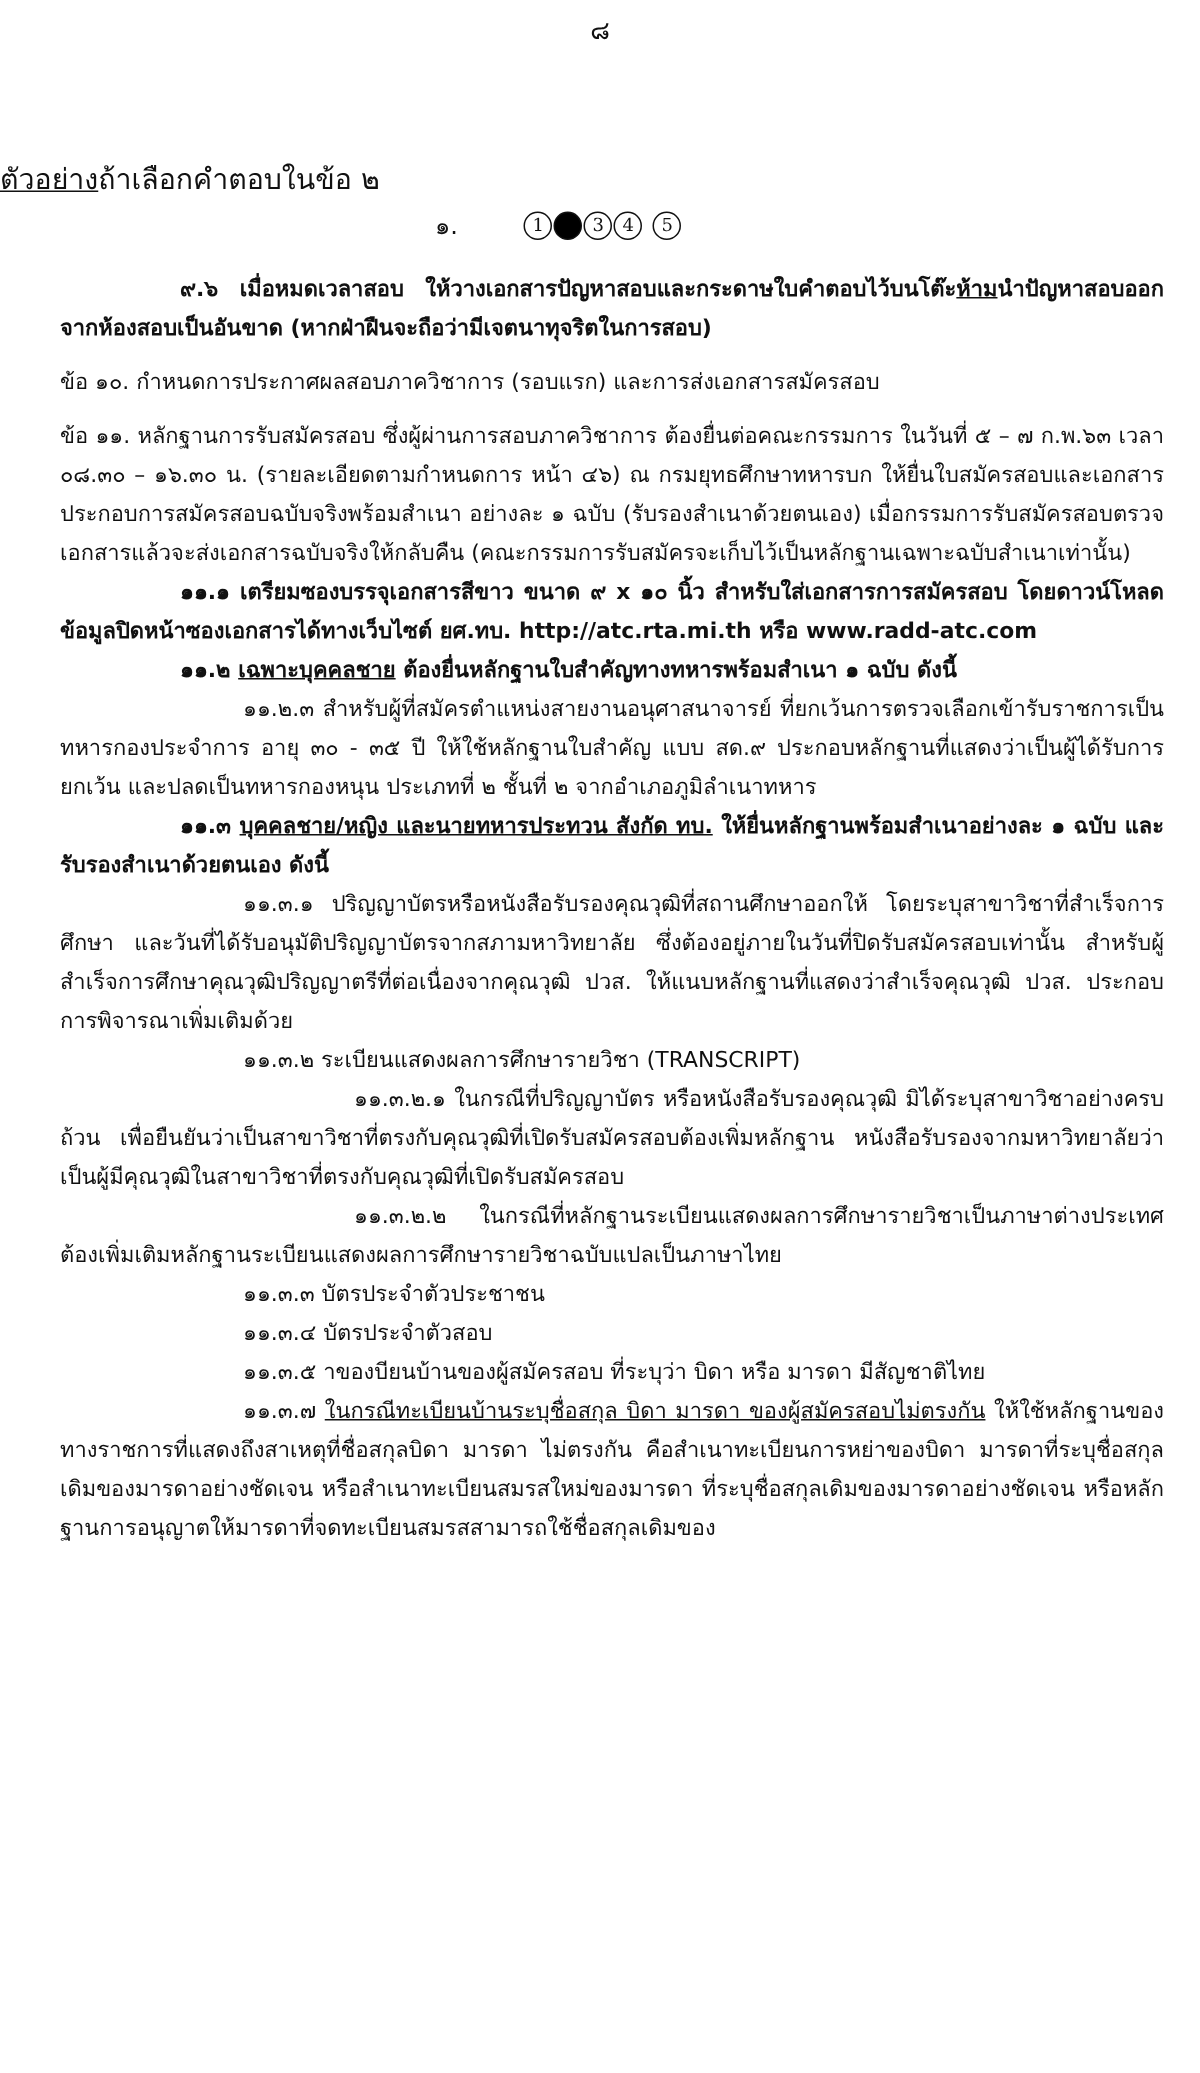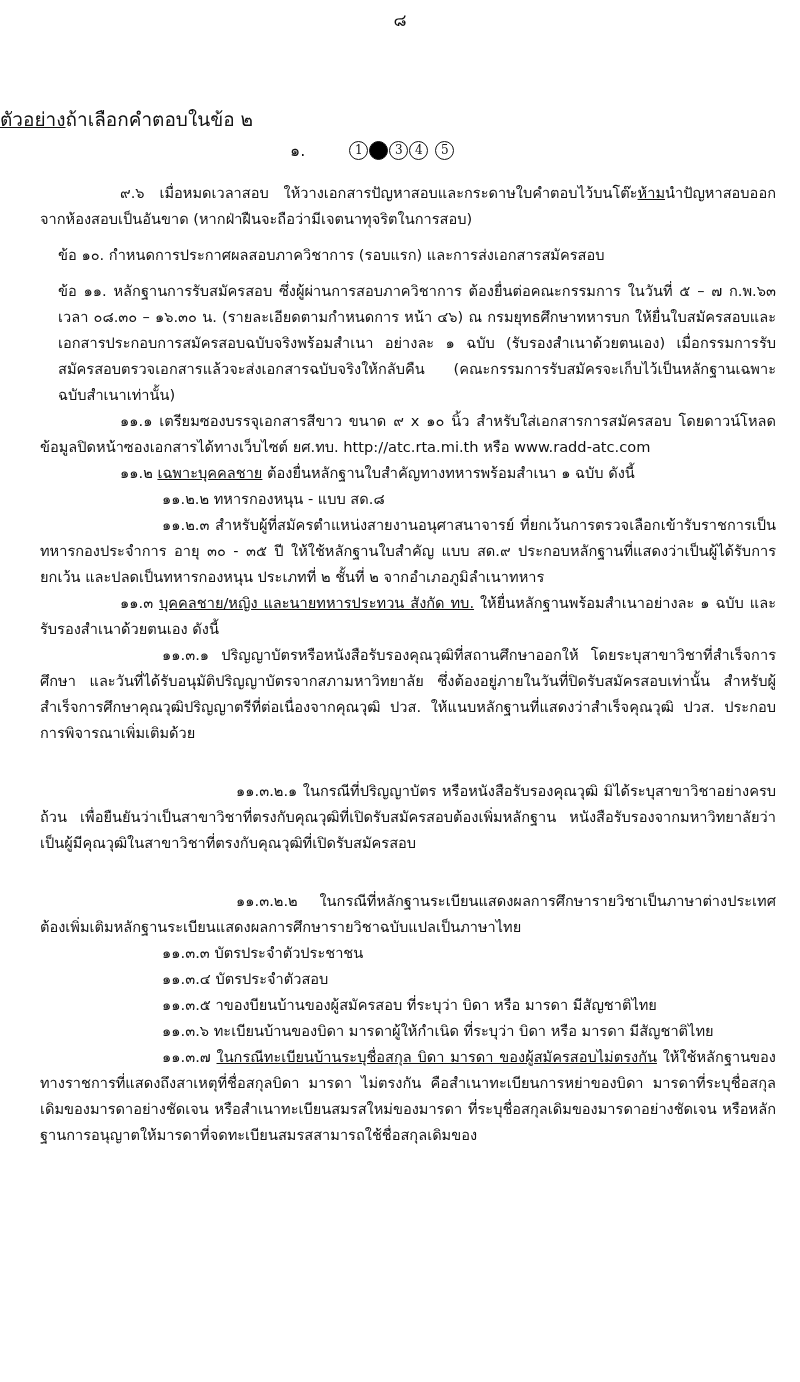--- a/index.html
+++ b/index.html
@@ -10,24 +10,24 @@
   .ex-title { position:absolute; top:104px; left:0; width:800px; text-align:left; font-size:19px; }
   .ex-title u { text-decoration:underline; }
   .ex-row { position:absolute; top:138px; left:290px; font-size:17px; display:flex; align-items:center; }
   .ex-row .num { margin-right:44px; font-size:16px; }
   .bubble { display:inline-block; width:17px; height:17px; border:1.3px solid #111; border-radius:50%;
             font-size:12px; line-height:17px; text-align:center; margin-right:1px; font-family:"DejaVu Serif", serif; }
   .bubble.filled { background:#000; color:#000; }
   .bubble.gap { margin-left:6px; }
   .body { position:absolute; left:40px; top:180px; width:736px; font-size:14.6px; line-height:26px; }
   .p { margin:0; text-align:justify; }
-  .i1 { text-indent:80px; }
+  .i1 { text-indent:80px;font-weight:bold; }
   .i2 { text-indent:122px; }
-  .i3 { text-indent:196px;margin-top:32px; }
-  .sp { margin-top:10px;margin-left:18px; }
+  .i3 { text-indent:196px; }
+  .sp { margin-top:10px; }
   .ul { text-decoration:underline; }
 </style>
 </head>
 <body>
 
 <div class="page">
 
   <div class="pnum">๘</div>
 
   <div class="ex-title">
@@ -48,29 +48,28 @@
     <p class="p i1"><span>๙.๖ เมื่อหมดเวลาสอบ ให้วางเอกสารปัญหาสอบและกระดาษใบคำตอบไว้บนโต๊ะ</span><span class="ul">ห้าม</span><span>นำปัญหาสอบออกจากห้องสอบเป็นอันขาด (หากฝ่าฝืนจะถือว่ามีเจตนาทุจริตในการสอบ)</span></p>
 
     <p class="p sp">ข้อ ๑๐. กำหนดการประกาศผลสอบภาควิชาการ (รอบแรก) และการส่งเอกสารสมัครสอบ</p>
 
     <p class="p sp">ข้อ ๑๑. หลักฐานการรับสมัครสอบ ซึ่งผู้ผ่านการสอบภาควิชาการ ต้องยื่นต่อคณะกรรมการ ในวันที่ ๕ – ๗ ก.พ.๖๓ เวลา ๐๘.๓๐ – ๑๖.๓๐ น. (รายละเอียดตามกำหนดการ หน้า ๔๖) ณ กรมยุทธศึกษาทหารบก ให้ยื่นใบสมัครสอบและเอกสารประกอบการสมัครสอบฉบับจริงพร้อมสำเนา อย่างละ ๑ ฉบับ (รับรองสำเนาด้วยตนเอง) เมื่อกรรมการรับสมัครสอบตรวจเอกสารแล้วจะส่งเอกสารฉบับจริงให้กลับคืน (คณะกรรมการรับสมัครจะเก็บไว้เป็นหลักฐานเฉพาะฉบับสำเนาเท่านั้น)</p>
 
     <p class="p i1">๑๑.๑ เตรียมซองบรรจุเอกสารสีขาว ขนาด ๙ x ๑๐ นิ้ว สำหรับใส่เอกสารการสมัครสอบ โดยดาวน์โหลดข้อมูลปิดหน้าซองเอกสารได้ทางเว็บไซต์ ยศ.ทบ. http://atc.rta.mi.th หรือ  www.radd-atc.com</p>
 
     <p class="p i1"><span>๑๑.๒ </span><span class="ul">เฉพาะบุคคลชาย</span><span> ต้องยื่นหลักฐานใบสำคัญทางทหารพร้อมสำเนา ๑ ฉบับ ดังนี้</span></p>
 
-    <p class="p i2">๑๑.๒.๒ ทหารกองหนุน - แบบ สด.๘</p>
     <p class="p i2">๑๑.๒.๓ สำหรับผู้ที่สมัครตำแหน่งสายงานอนุศาสนาจารย์ ที่ยกเว้นการตรวจเลือกเข้ารับราชการเป็นทหารกองประจำการ อายุ ๓๐ - ๓๕ ปี ให้ใช้หลักฐานใบสำคัญ แบบ สด.๙ ประกอบหลักฐานที่แสดงว่าเป็นผู้ได้รับการยกเว้น และปลดเป็นทหารกองหนุน ประเภทที่ ๒ ชั้นที่ ๒ จากอำเภอภูมิลำเนาทหาร</p>
 
     <p class="p i1"><span>๑๑.๓ </span><span class="ul">บุคคลชาย/หญิง และนายทหารประทวน สังกัด ทบ.</span><span> ให้ยื่นหลักฐานพร้อมสำเนาอย่างละ ๑ ฉบับ และรับรองสำเนาด้วยตนเอง ดังนี้</span></p>
 
     <p class="p i2">๑๑.๓.๑ ปริญญาบัตรหรือหนังสือรับรองคุณวุฒิที่สถานศึกษาออกให้ โดยระบุสาขาวิชาที่สำเร็จการศึกษา และวันที่ได้รับอนุมัติปริญญาบัตรจากสภามหาวิทยาลัย ซึ่งต้องอยู่ภายในวันที่ปิดรับสมัครสอบเท่านั้น สำหรับผู้สำเร็จการศึกษาคุณวุฒิปริญญาตรีที่ต่อเนื่องจากคุณวุฒิ ปวส. ให้แนบหลักฐานที่แสดงว่าสำเร็จคุณวุฒิ ปวส. ประกอบการพิจารณาเพิ่มเติมด้วย</p>
+    <p class="p i2">๑๑.๓.๒ ระเบียนแสดงผลการศึกษารายวิชา (TRANSCRIPT)</p>
     <p class="p i3">๑๑.๓.๒.๑ ในกรณีที่ปริญญาบัตร หรือหนังสือรับรองคุณวุฒิ มิได้ระบุสาขาวิชาอย่างครบถ้วน เพื่อยืนยันว่าเป็นสาขาวิชาที่ตรงกับคุณวุฒิที่เปิดรับสมัครสอบต้องเพิ่มหลักฐาน หนังสือรับรองจากมหาวิทยาลัยว่าเป็นผู้มีคุณวุฒิในสาขาวิชาที่ตรงกับคุณวุฒิที่เปิดรับสมัครสอบ</p>
     <p class="p i3">๑๑.๓.๒.๒ ในกรณีที่หลักฐานระเบียนแสดงผลการศึกษารายวิชาเป็นภาษาต่างประเทศต้องเพิ่มเติมหลักฐานระเบียนแสดงผลการศึกษารายวิชาฉบับแปลเป็นภาษาไทย</p>
     <p class="p i2">๑๑.๓.๓ บัตรประจำตัวประชาชน</p>
     <p class="p i2">๑๑.๓.๔ บัตรประจำตัวสอบ</p>
     <p class="p i2">๑๑.๓.๕ าของบียนบ้านของผู้สมัครสอบ ที่ระบุว่า บิดา หรือ มารดา มีสัญชาติไทย</p>
-    <p class="p i2">๑๑.๓.๖ ทะเบียนบ้านของบิดา มารดาผู้ให้กำเนิด ที่ระบุว่า บิดา หรือ มารดา มีสัญชาติไทย</p>
 
     <p class="p i2"><span>๑๑.๓.๗ </span><span class="ul">ในกรณีทะเบียนบ้านระบุชื่อสกุล บิดา มารดา ของผู้สมัครสอบไม่ตรงกัน</span><span> ให้ใช้หลักฐานของทางราชการที่แสดงถึงสาเหตุที่ชื่อสกุลบิดา มารดา ไม่ตรงกัน คือสำเนาทะเบียนการหย่าของบิดา มารดาที่ระบุชื่อสกุลเดิมของมารดาอย่างชัดเจน หรือสำเนาทะเบียนสมรสใหม่ของมารดา ที่ระบุชื่อสกุลเดิมของมารดาอย่างชัดเจน หรือหลักฐานการอนุญาตให้มารดาที่จดทะเบียนสมรสสามารถใช้ชื่อสกุลเดิมของ</span></p>
 
   </div>
 </div>
 
 </body></html>

